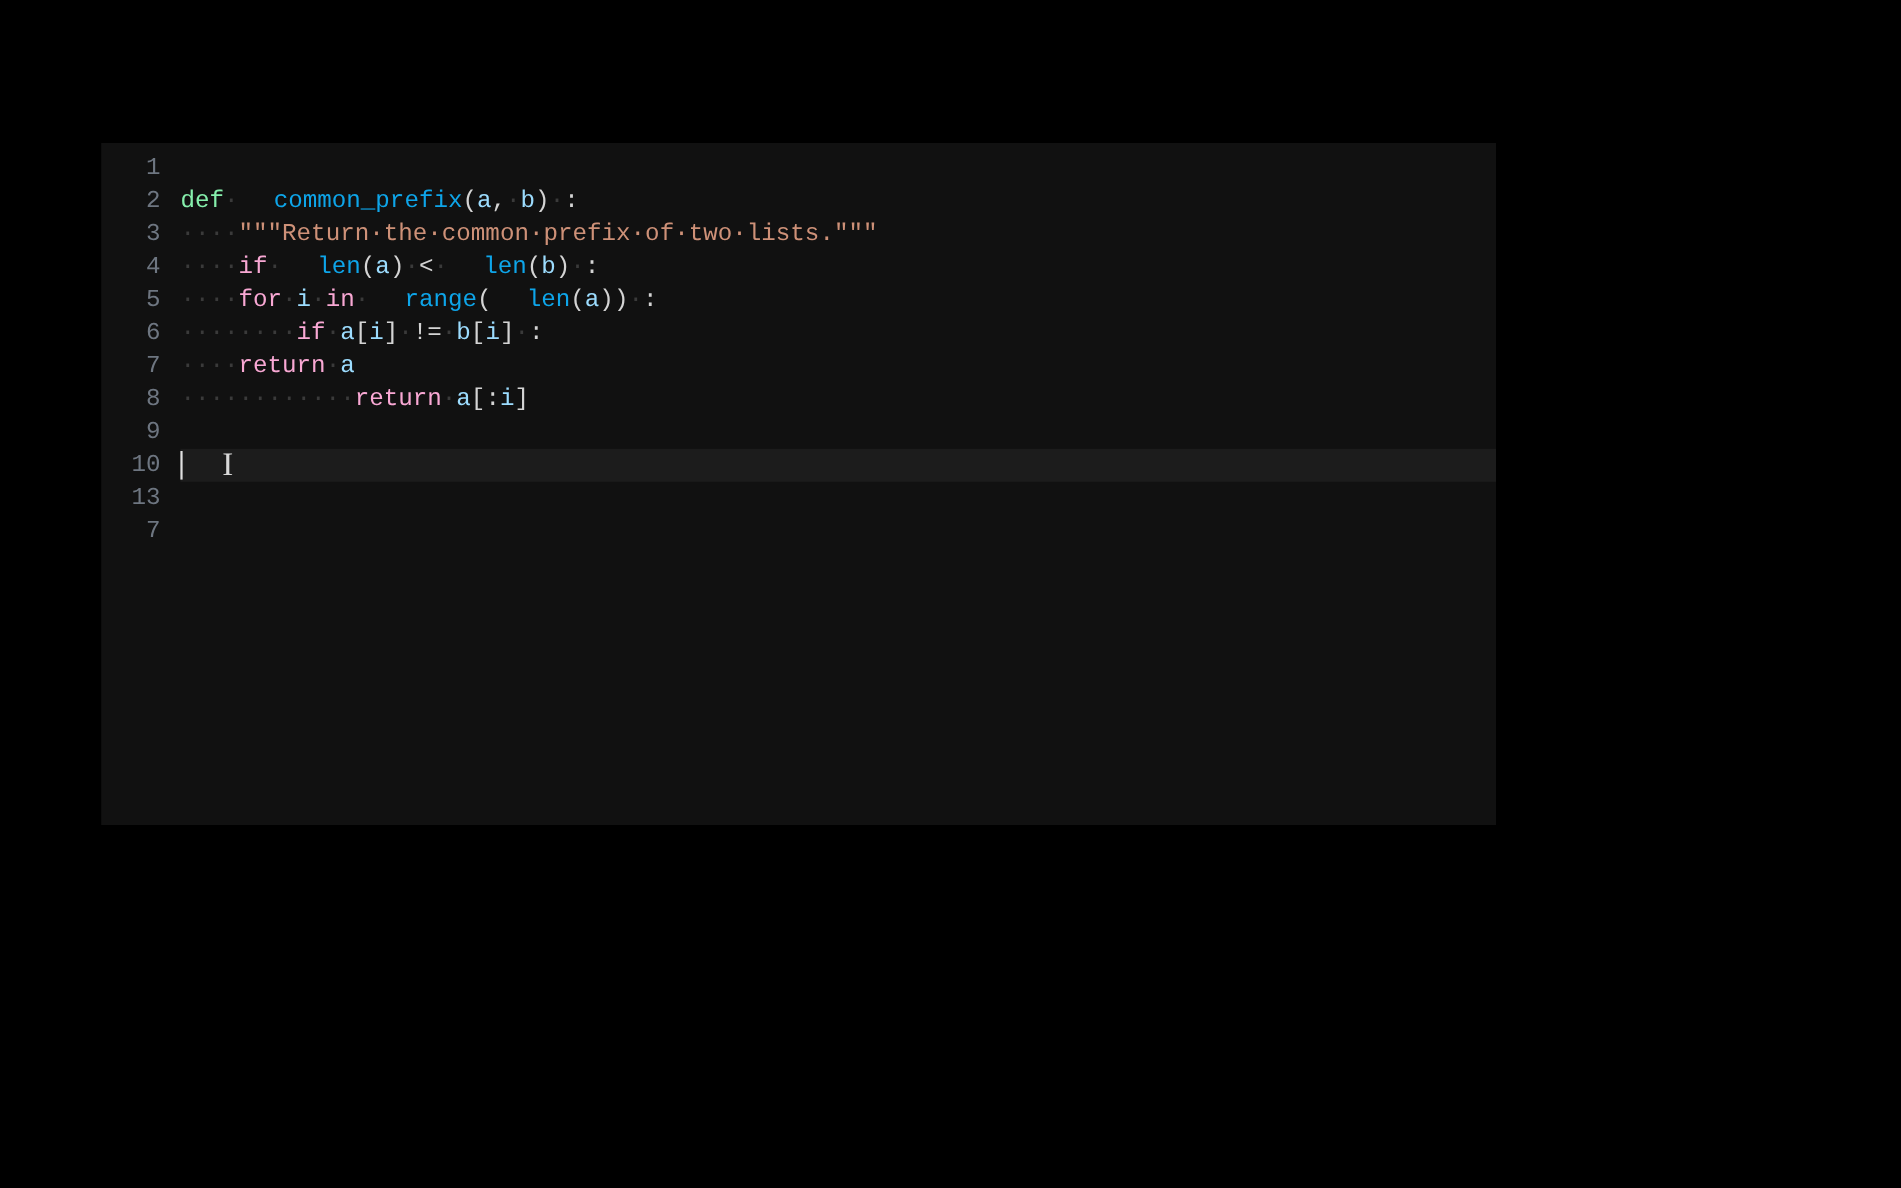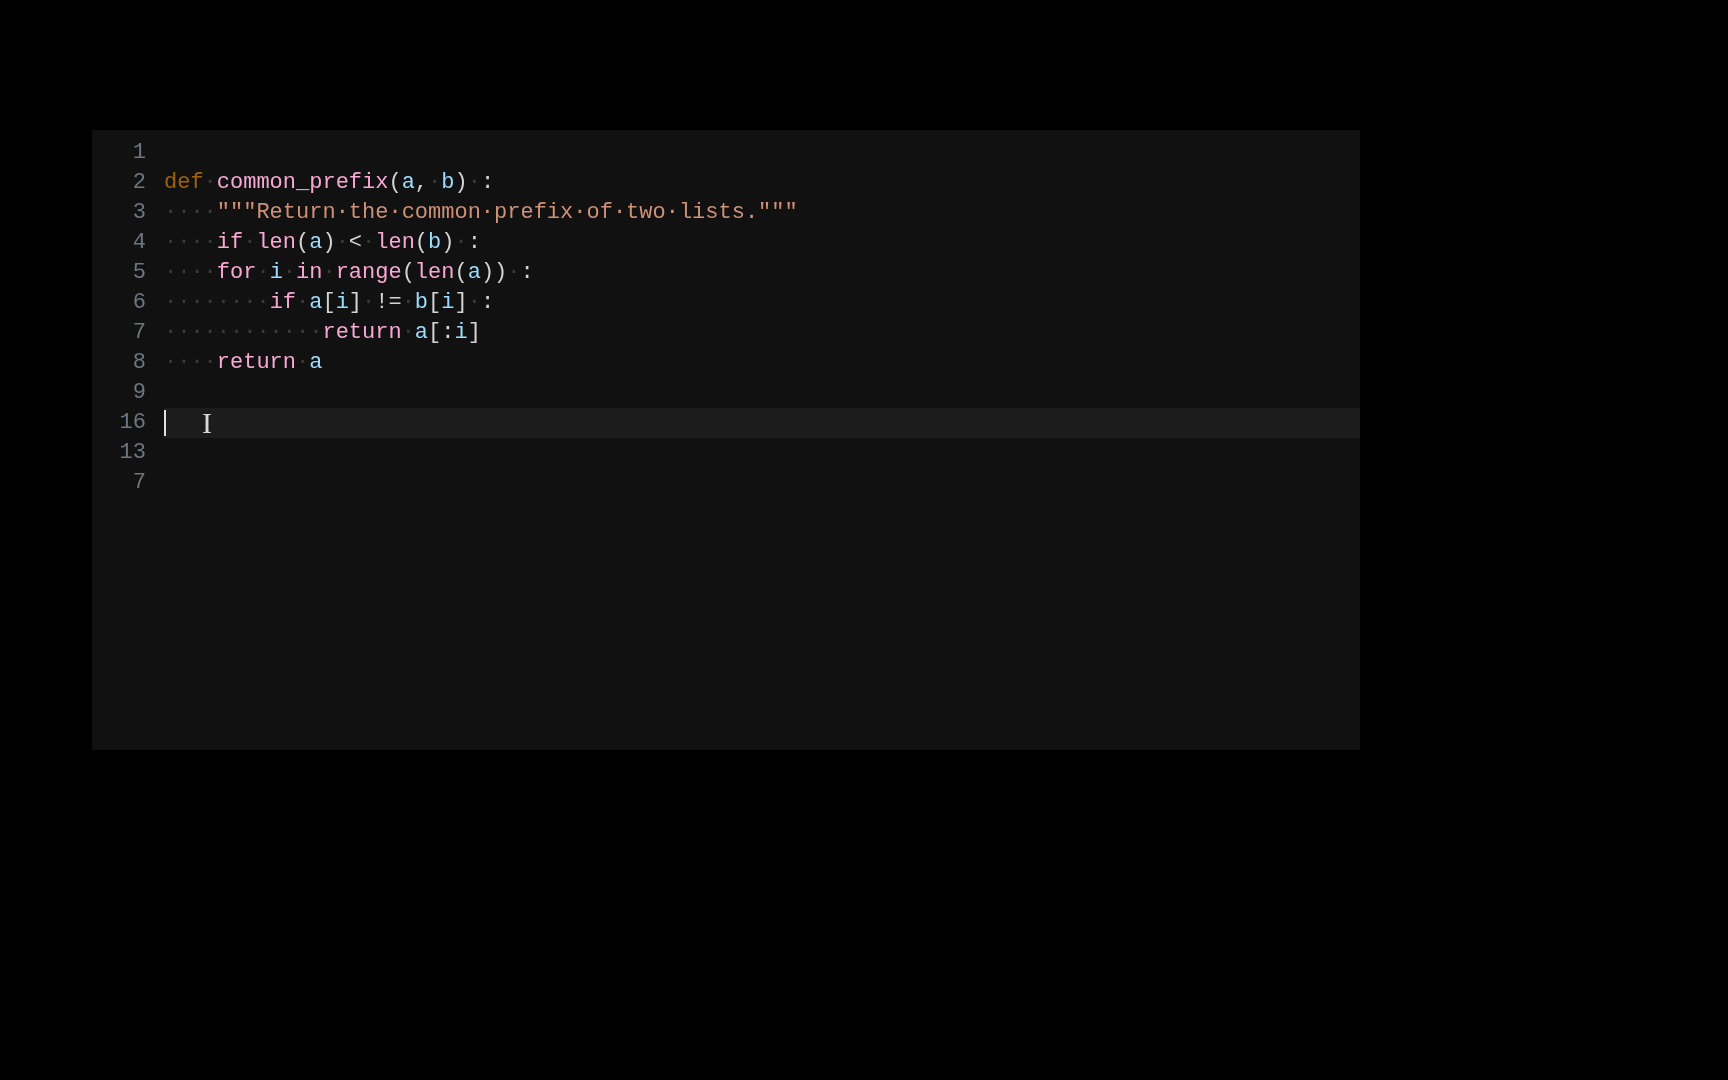--- a/index.html
+++ b/index.html
@@ -43,23 +43,23 @@
   }
   .code-line {
     height: 30px;
     white-space: pre;
     position: relative;
     color: #d4d4d4;
   }
   .current-line {
     background: #1c1c1c;
   }
-  .tok-keyword { color: #a16207; }       
+  .tok-keyword { color: #86efac; }       
   .tok-ctrl    { color: #f9a8d4; }       
-  .tok-func    { color: #f9a8d4; }       
+  .tok-func    { color: #0ea5e9; margin-left: 32px; }       
   .tok-param   { color: #9cdcfe; }       
   .tok-string  { color: #ce9178; }       
   .tok-punc    { color: #d4d4d4; }
   .ws {
     color: #3a3a3a;
   }
   .cursor {
     position: absolute;
     width: 2px;
     height: 26px;
@@ -83,31 +83,31 @@
     <div class="gutter" id="gutter">
         <div>1</div>
         <div>2</div>
         <div>3</div>
         <div>4</div>
         <div>5</div>
         <div>6</div>
         <div>7</div>
         <div>8</div>
         <div>9</div>
-        <div>16</div>
+        <div>10</div>
         <div>13</div>
         <div>7</div>
       </div>
     <div class="code-area" id="code">
         <div class="code-line"></div>
         <div class="code-line"><span class="tok-keyword">def</span><span class="ws">·</span><span class="tok-func">common_prefix</span><span class="tok-punc">(</span><span class="tok-param">a</span><span class="tok-punc">,</span><span class="ws">·</span><span class="tok-param">b</span><span class="tok-punc">)</span><span class="ws">·</span><span class="tok-punc">:</span></div>
         <div class="code-line"><span class="ws">····</span><span class="tok-string">"""Return·the·common·prefix·of·two·lists."""</span></div>
         <div class="code-line"><span class="ws">····</span><span class="tok-ctrl">if</span><span class="ws">·</span><span class="tok-func">len</span><span class="tok-punc">(</span><span class="tok-param">a</span><span class="tok-punc">)</span><span class="ws">·</span><span class="tok-punc">&lt;</span><span class="ws">·</span><span class="tok-func">len</span><span class="tok-punc">(</span><span class="tok-param">b</span><span class="tok-punc">)</span><span class="ws">·</span><span class="tok-punc">:</span></div>
         <div class="code-line"><span class="ws">····</span><span class="tok-ctrl">for</span><span class="ws">·</span><span class="tok-param">i</span><span class="ws">·</span><span class="tok-ctrl">in</span><span class="ws">·</span><span class="tok-func">range</span><span class="tok-punc">(</span><span class="tok-func">len</span><span class="tok-punc">(</span><span class="tok-param">a</span><span class="tok-punc">)</span><span class="tok-punc">)</span><span class="ws">·</span><span class="tok-punc">:</span></div>
         <div class="code-line"><span class="ws">········</span><span class="tok-ctrl">if</span><span class="ws">·</span><span class="tok-param">a</span><span class="tok-punc">[</span><span class="tok-param">i</span><span class="tok-punc">]</span><span class="ws">·</span><span class="tok-punc">!=</span><span class="ws">·</span><span class="tok-param">b</span><span class="tok-punc">[</span><span class="tok-param">i</span><span class="tok-punc">]</span><span class="ws">·</span><span class="tok-punc">:</span></div>
+        <div class="code-line"><span class="ws">····</span><span class="tok-ctrl">return</span><span class="ws">·</span><span class="tok-param">a</span></div>
         <div class="code-line"><span class="ws">············</span><span class="tok-ctrl">return</span><span class="ws">·</span><span class="tok-param">a</span><span class="tok-punc">[</span><span class="tok-punc">:</span><span class="tok-param">i</span><span class="tok-punc">]</span></div>
-        <div class="code-line"><span class="ws">····</span><span class="tok-ctrl">return</span><span class="ws">·</span><span class="tok-param">a</span></div>
         <div class="code-line"></div>
         <div class="code-line current-line"><span class="cursor" style="left: 0px;"></span><span class="ibeam" style="left: 38px; top: 0px;">I</span></div>
         <div class="code-line"></div>
       </div>
   </div>
 </div>
 
 </body></html>

